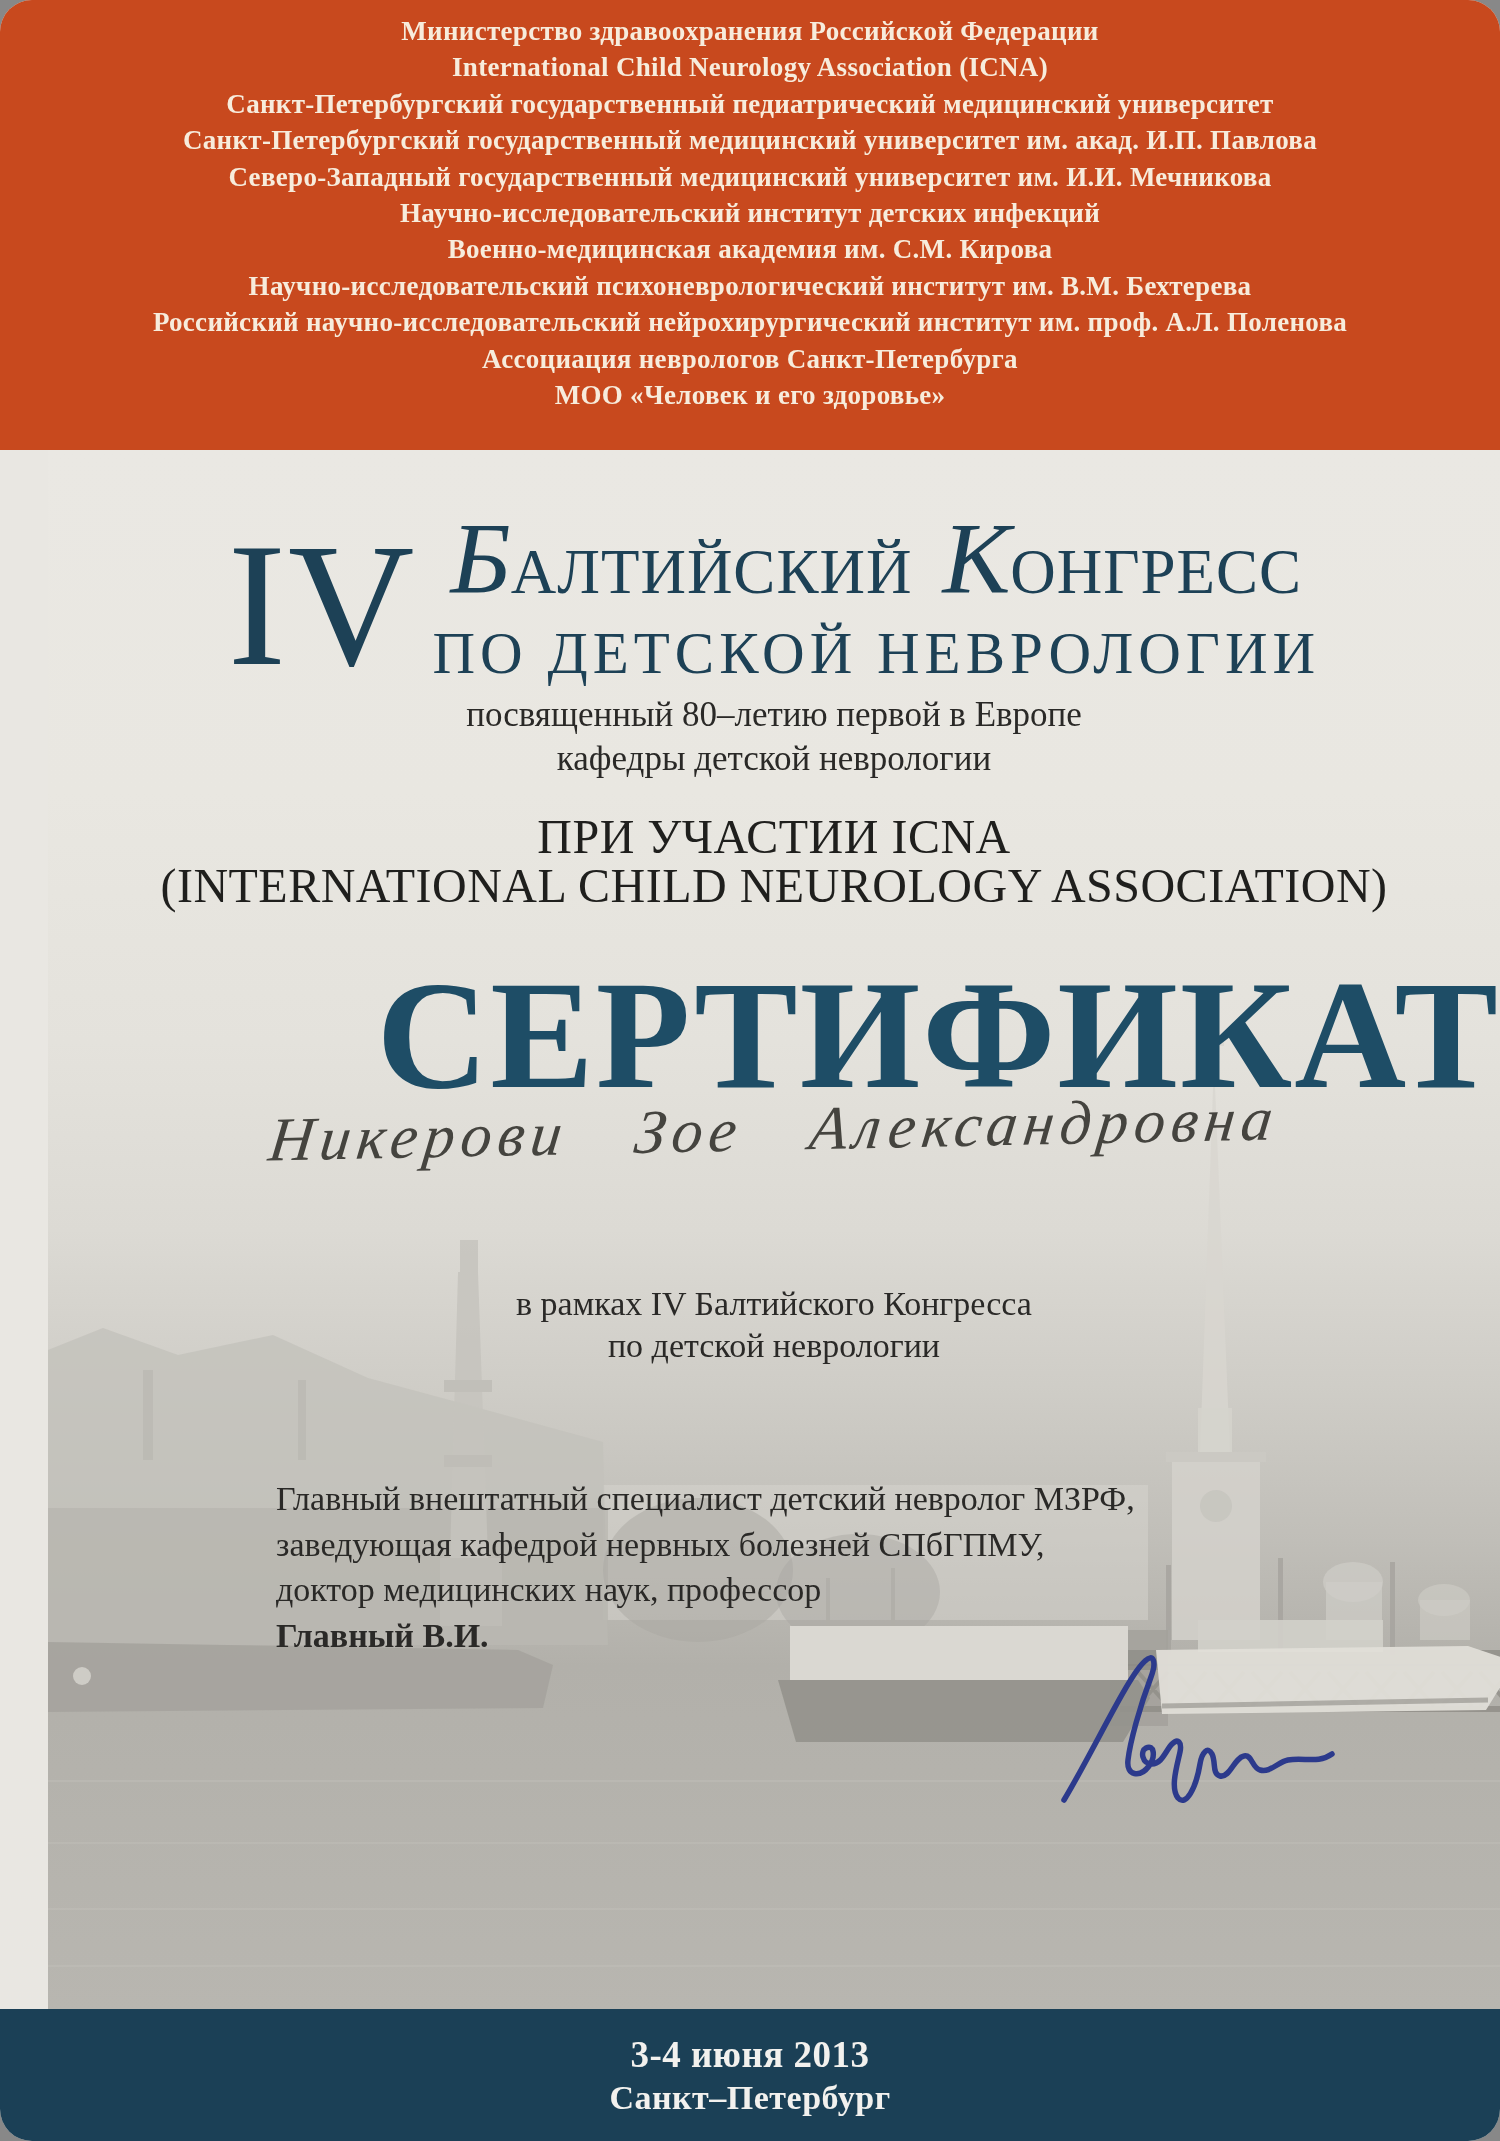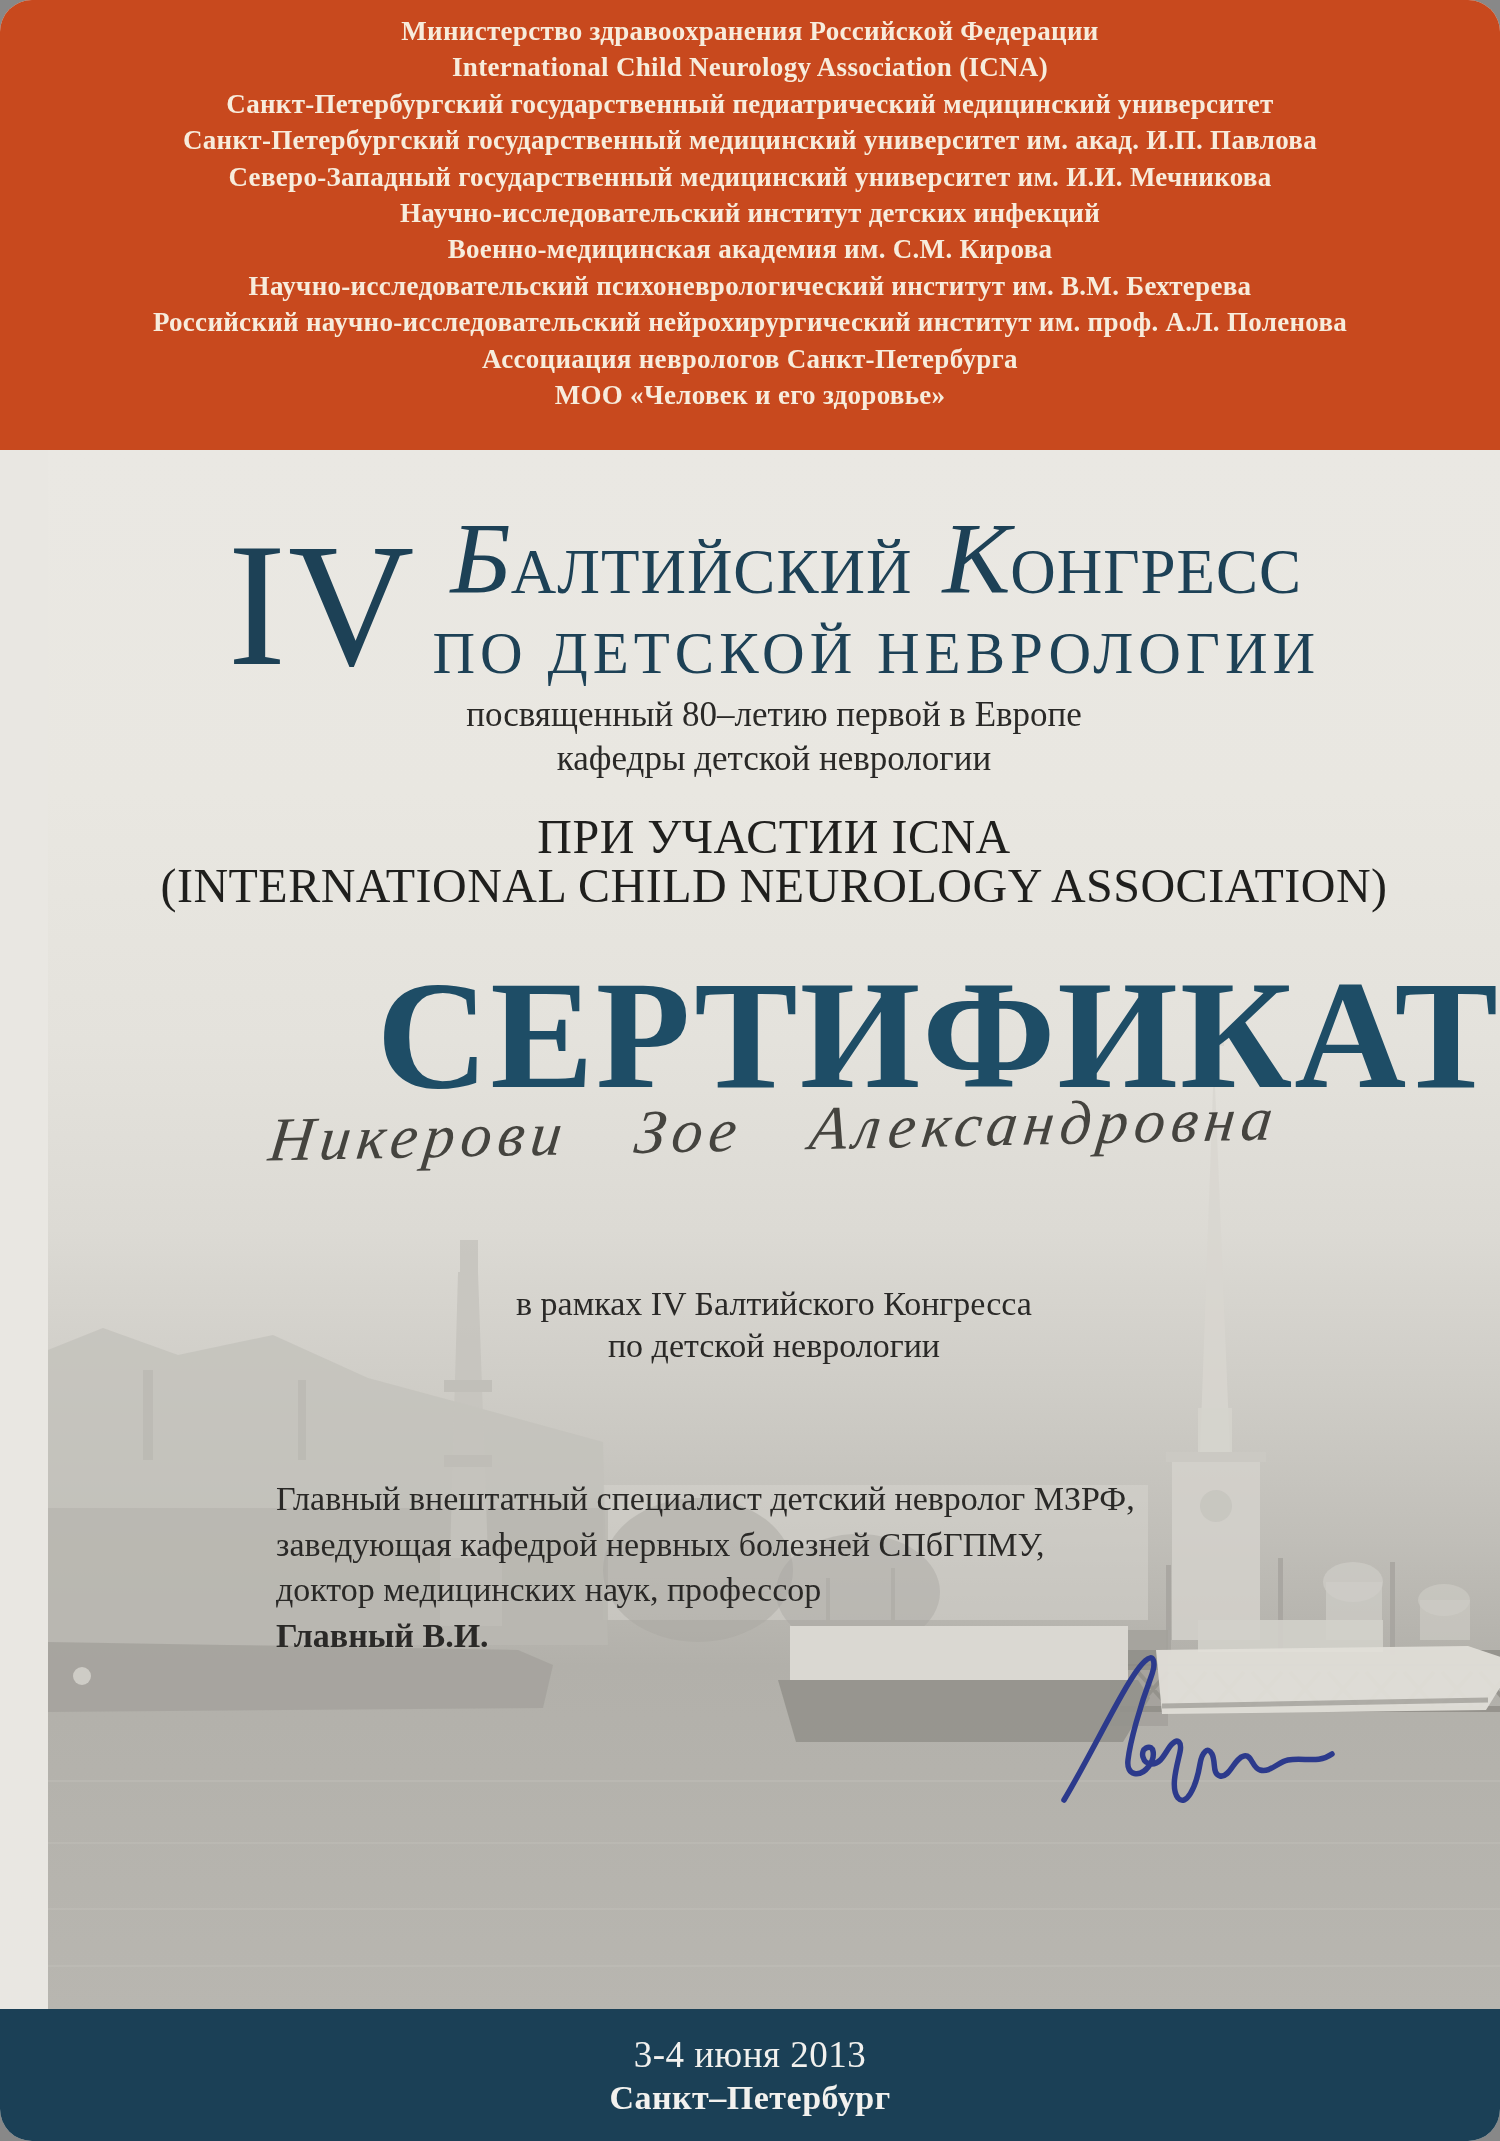--- a/index.html
+++ b/index.html
@@ -123,21 +123,21 @@
   .signatory .s-name{font-weight:700;}
   
   .signature-svg{position:absolute;left:1002px;top:1192px;}
   
   .date-footer{
     position:absolute;left:0;right:0;bottom:0;height:132px;
     background:#1b4056;
     text-align:center;color:#f2f1ee;
     box-sizing:border-box;padding-top:24px;
   }
-  .footer-date{font-size:37px;font-weight:400;line-height:44px;letter-spacing:.5px;}
+  .footer-date{font-size:37px;font-weight:700;line-height:44px;letter-spacing:.5px;}
   .footer-city{font-size:34px;font-weight:700;line-height:42px;letter-spacing:.5px;}
 </style>
 </head>
 <body>
 
 <div class="page">
 
   <div class="org-header">
     <div class="org-line">Министерство здравоохранения Российской Федерации</div>
     <div class="org-line">International Child Neurology Association (ICNA)</div>

